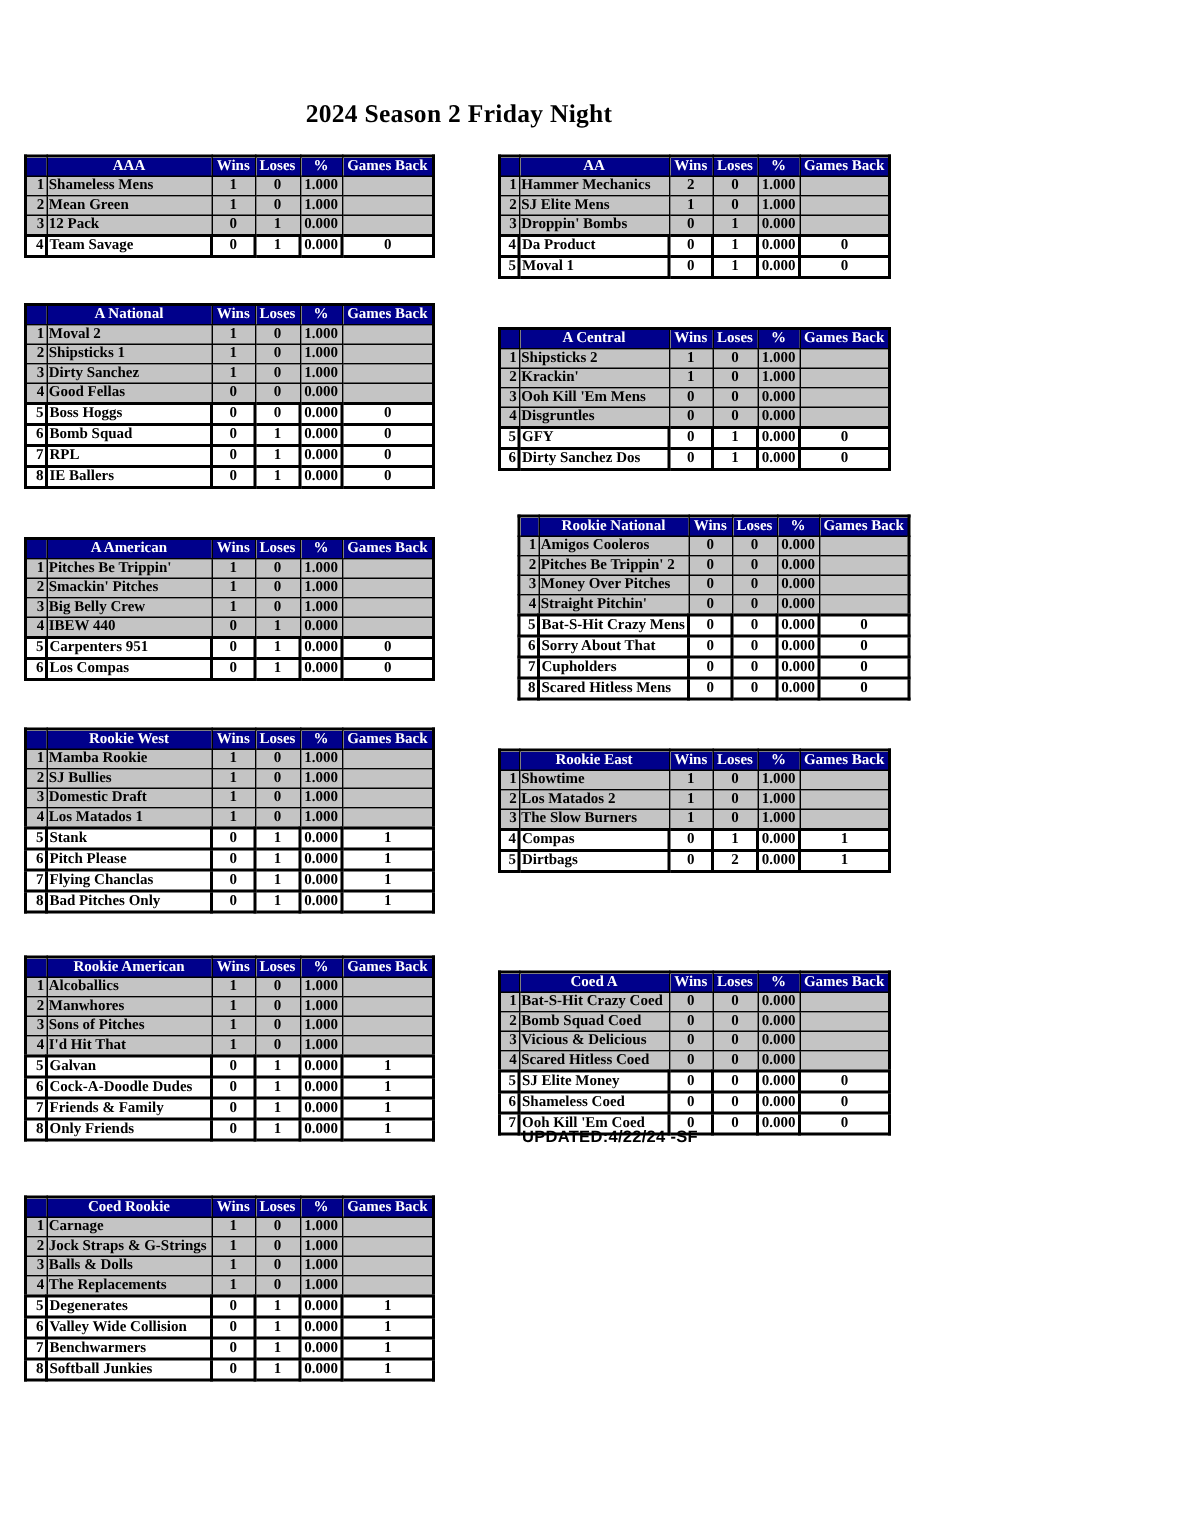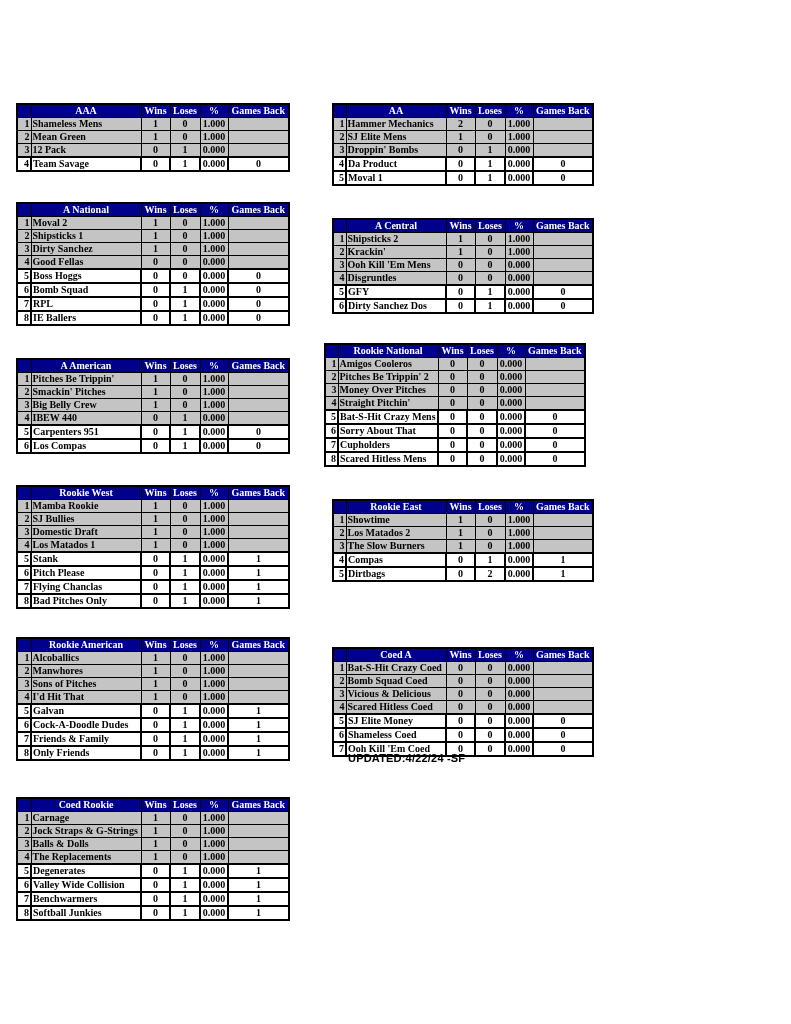--- a/index.html
+++ b/index.html
@@ -62,20 +62,21 @@
     font-size: 11px;
     font-weight: bold;
     color: #000000;
     letter-spacing: 0.2px;
   }
 </style>
 </head>
 <body>
 
 <div class="page">
+  <h1 class="page-title">2024 Season 2 Friday Night</h1>
   <div id="tables-root">
       <div class="tbl-wrap" style="left: 16px; top: 103px; width: 272px;">
         <table class="tbl">
           <colgroup>
             <col style="width: 14px;">
             <col style="width: 110px;">
             <col style="width: 29px;">
             <col style="width: 30px;">
             <col style="width: 28px;">
             <col style="width: 61px;">
@@ -415,21 +416,21 @@
               <td class="c-rank">6</td>
               <td class="c-team">Los Compas</td>
               <td class="c-num">0</td>
               <td class="c-num">1</td>
               <td class="c-num">0.000</td>
               <td class="c-num">0</td>
             </tr>
           </tbody>
         </table>
       </div>
-      <div class="tbl-wrap" style="left: 324px; top: 343px; width: 260px;">
+      <div class="tbl-wrap" style="left: 345px; top: 343px; width: 260px;">
         <table class="tbl">
           <colgroup>
             <col style="width: 13px;">
             <col style="width: 100px;">
             <col style="width: 29px;">
             <col style="width: 30px;">
             <col style="width: 28px;">
             <col style="width: 60px;">
           </colgroup>
           <thead>

